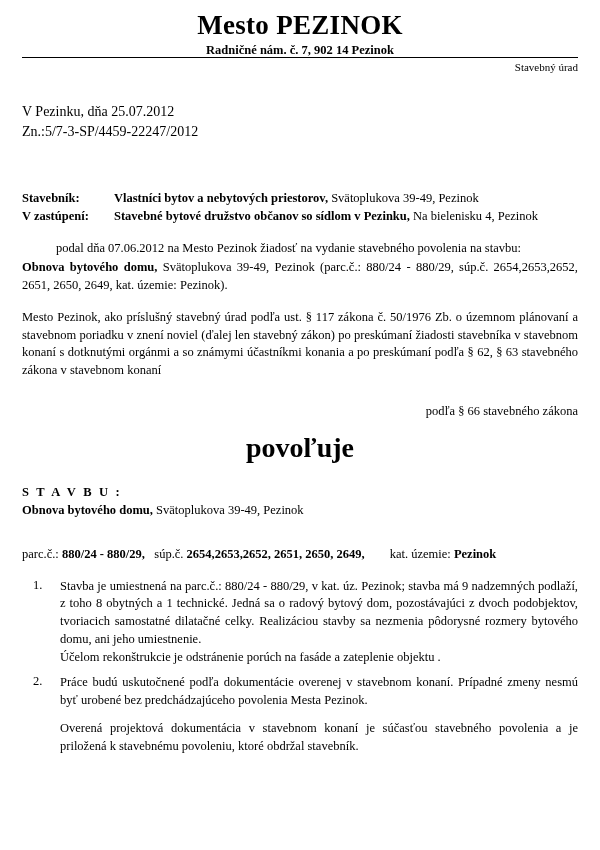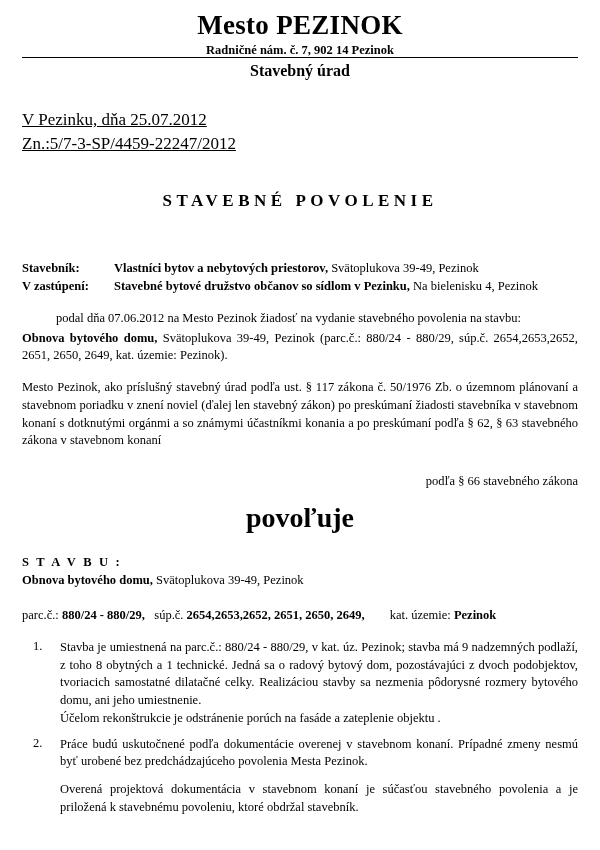--- a/index.html
+++ b/index.html
@@ -47,32 +47,32 @@
   }
   .letterhead-rule {
     border: 0;
     border-top: 1.6px solid #000;
     margin: 0;
     width: 100%;
     position: relative;
     top: -1px;
   }
   .org-dept {
-    font-size: 16px;
-    font-weight: bold;
+    font-size: 11px;
+    font-weight: normal;
     line-height: 1.2;
     margin: 2px 0 0 0;
+    text-align: right;
   }
 
   
   .refblock {
     margin-top: 28px;
-    font-size: 17px;
+    font-size: 14px;
     line-height: 1.38;
-    text-decoration: underline;
   }
   .refblock div { white-space: pre; }
 
   
   .doc-title {
     text-align: center;
     font-size: 17px;
     font-weight: bold;
     letter-spacing: 4.5px;
     margin-top: 36px;
@@ -130,21 +130,21 @@
     line-height: 1.45;
   }
   .stavbu-label {
     font-weight: bold;
     letter-spacing: 2.2px;
   }
   .stavbu-value .b { font-weight: bold; }
 
   
   .parcel-line {
-    margin-top: 18px;
+    margin-top: 27px;
     font-size: 12.5px;
     line-height: 1.4;
     white-space: pre;
   }
   .parcel-line .b { font-weight: bold; }
 
   
   .conditions-heading {
     margin-top: 29px;
     font-size: 12.5px;
@@ -187,21 +187,20 @@
     <div class="org-address">Radničné nám. č. 7, 902 14 Pezinok</div>
     <hr class="letterhead-rule">
     <div class="org-dept">Stavebný úrad</div>
   </div>
 
   <div class="refblock">
     <div>V Pezinku, dňa 25.07.2012</div>
     <div>Zn.:5/7-3-SP/4459-22247/2012</div>
   </div>
 
-  <div class="doc-title">STAVEBNÉ POVOLENIE</div>
 
   <div class="parties">
     <div class="party-row">
       <span class="party-label">Stavebník:</span>
       <span class="party-value"><span class="b">Vlastníci bytov a nebytových priestorov,</span><span> Svätoplukova 39-49, Pezinok</span></span>
     </div>
     <div class="party-row">
       <span class="party-label">V zastúpení:</span>
       <span class="party-value"><span class="b">Stavebné bytové družstvo občanov so sídlom v Pezinku,</span><span> Na bielenisku 4, Pezinok</span></span>
     </div>

